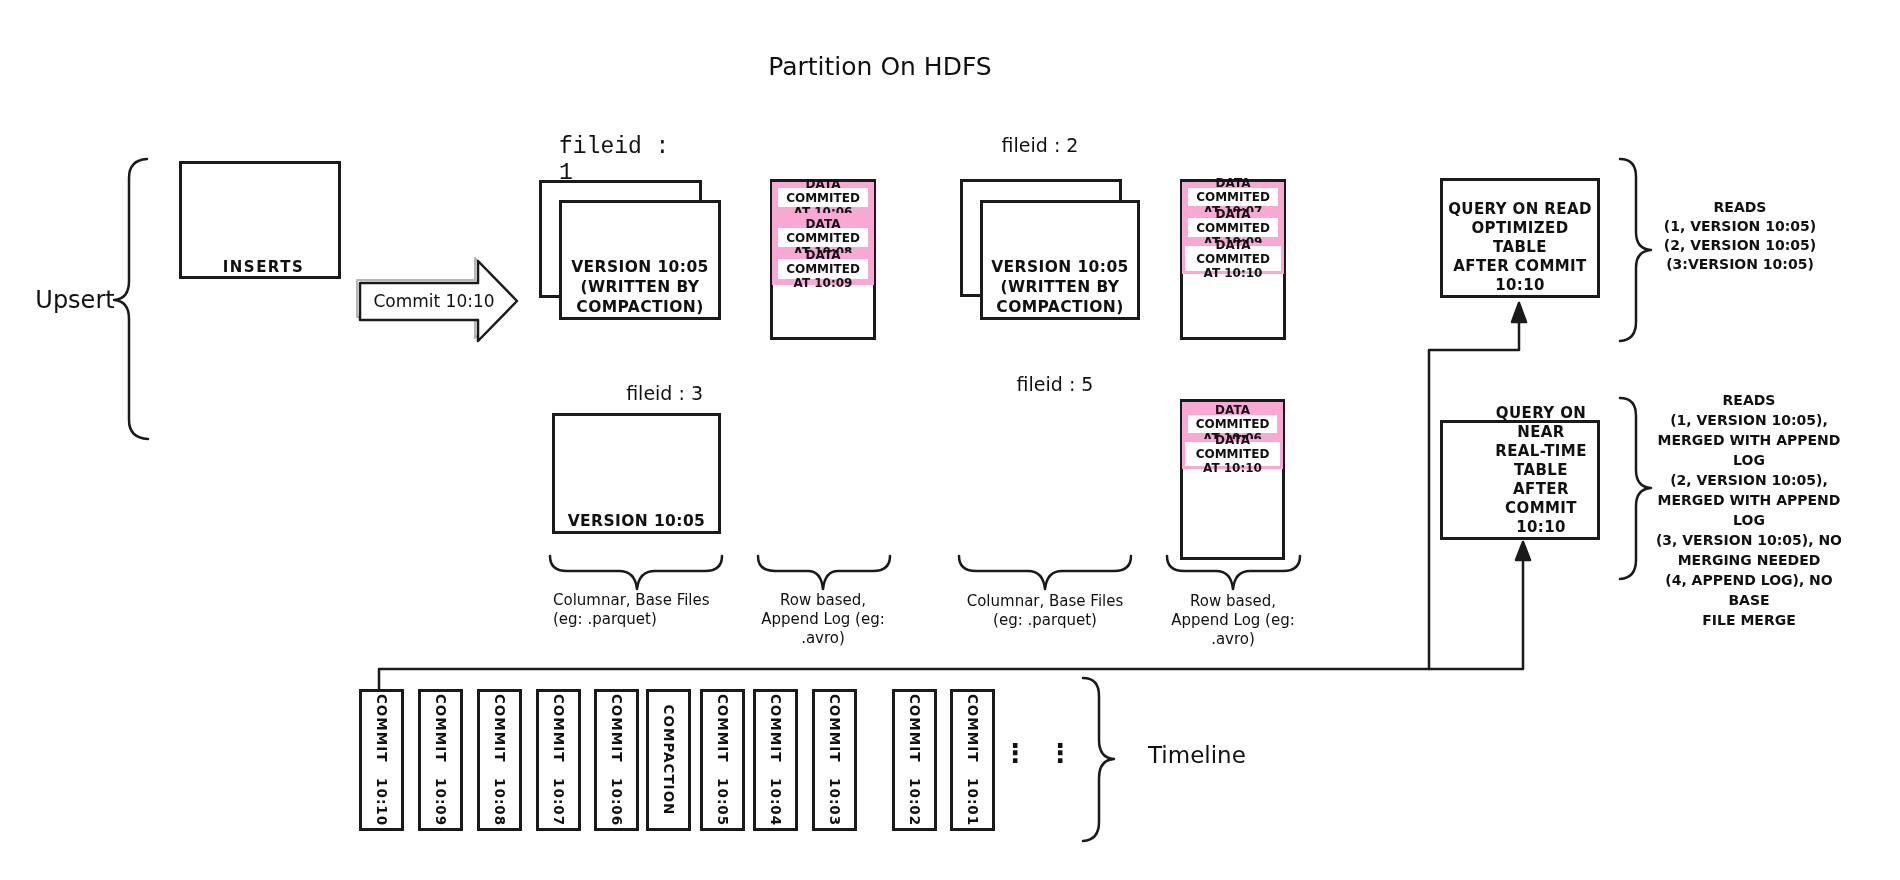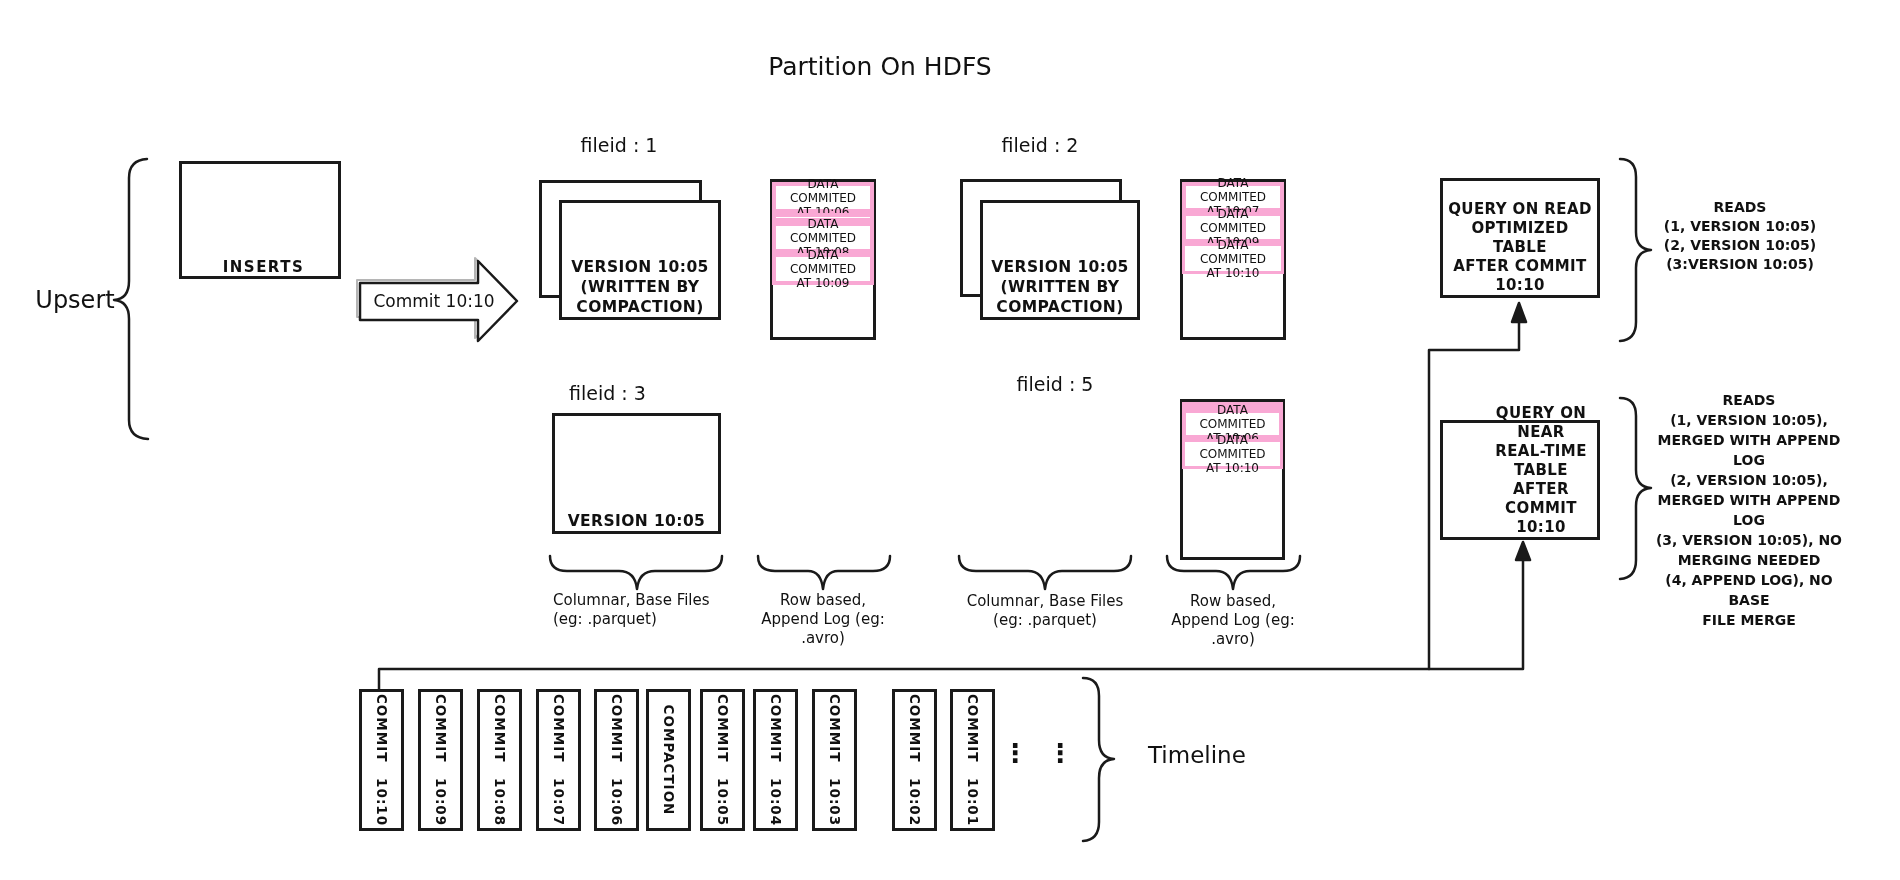--- a/index.html
+++ b/index.html
@@ -4,32 +4,32 @@
 <style>
   html,body{margin:0;padding:0;background:#fff;}
   #canvas{position:relative;width:1900px;height:880px;background:#ffffff;overflow:hidden;
           font-family:"DejaVu Sans",sans-serif;color:#111;}
   #lines{position:absolute;left:0;top:0;width:1900px;height:880px;}
   .box{position:absolute;border:3px solid #1a1a1a;background:#fff;display:flex;
        align-items:flex-end;justify-content:center;text-align:center;box-sizing:border-box;}
   .backbox{position:absolute;border:3px solid #1a1a1a;background:#fff;box-sizing:border-box;}
   .boxtext{font-weight:700;font-size:15.5px;line-height:20px;letter-spacing:.4px;white-space:pre-line;}
   .logbox{position:absolute;border:3px solid #1a1a1a;background:#fff;box-sizing:border-box;}
-  .cell{position:absolute;left:-1px;right:-1px;border:4px solid #f9a8d4;background:#fff;
+  .cell{position:absolute;left:-1px;right:-1px;border:6px solid #f9a8d4;background:#fff;
         display:flex;align-items:center;justify-content:center;text-align:center;
-        font-weight:400;font-size:12px;line-height:14px;white-space:pre-line;box-sizing:border-box;}
+        font-weight:700;font-size:12px;line-height:14px;white-space:pre-line;box-sizing:border-box;}
   .cell.thick{border-width:3px;}
   .lbl{position:absolute;white-space:pre-line;}
   .hand{font-weight:400;}
   .caps{font-weight:700;}
   #title{left:730px;top:52px;width:300px;text-align:center;font-size:25px;}
   #upsert-label{left:20px;top:286px;width:110px;text-align:center;font-size:24px;}
-  #fid1{left:559px;top:134px;width:120px;text-align:center;font-size:19px;}
+  #fid1{left:559px;top:134px;width:120px;text-align:left;font-size:23px;font-family:Liberation Mono, monospace;}
   #fid2{left:980px;top:134px;width:120px;text-align:center;font-size:19px;}
-  #fid3{left:569px;top:382px;width:120px;text-align:left;font-size:19px;}
+  #fid3{left:583px;top:382px;width:120px;text-align:right;font-size:19px;}
   #fid4{left:995px;top:373px;width:120px;text-align:center;font-size:19px;}
   #commit-label{left:368px;top:291px;width:132px;text-align:center;font-size:17px;}
   #timeline-label{left:1148px;top:742px;width:120px;font-size:23px;}
   #ins-box{left:179px;top:161px;width:162px;height:118px;}
   #upd-box{left:179px;top:319px;width:162px;height:118px;}
   #ins-box span,#upd-box span{font-weight:700;font-size:15px;letter-spacing:1.5px;margin-left:7px;}
   #g1-back{left:539px;top:180px;width:163px;height:118px;}
   #g1-front{left:559px;top:200px;width:162px;height:120px;}
   #g2-back{left:960px;top:179px;width:162px;height:118px;}
   #g2-front{left:980px;top:200px;width:160px;height:120px;}

